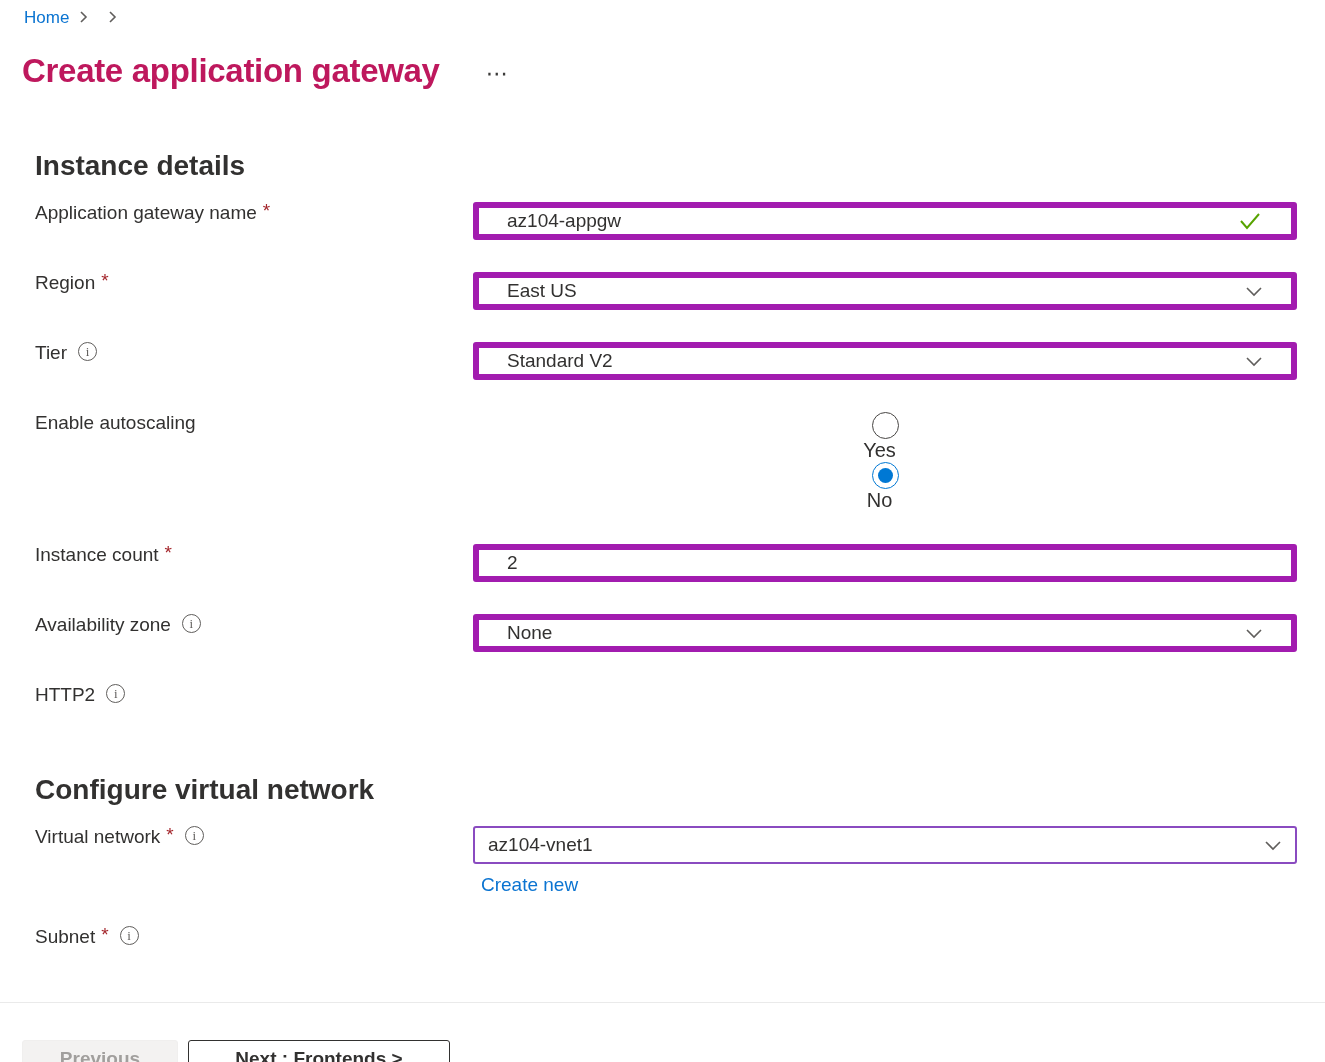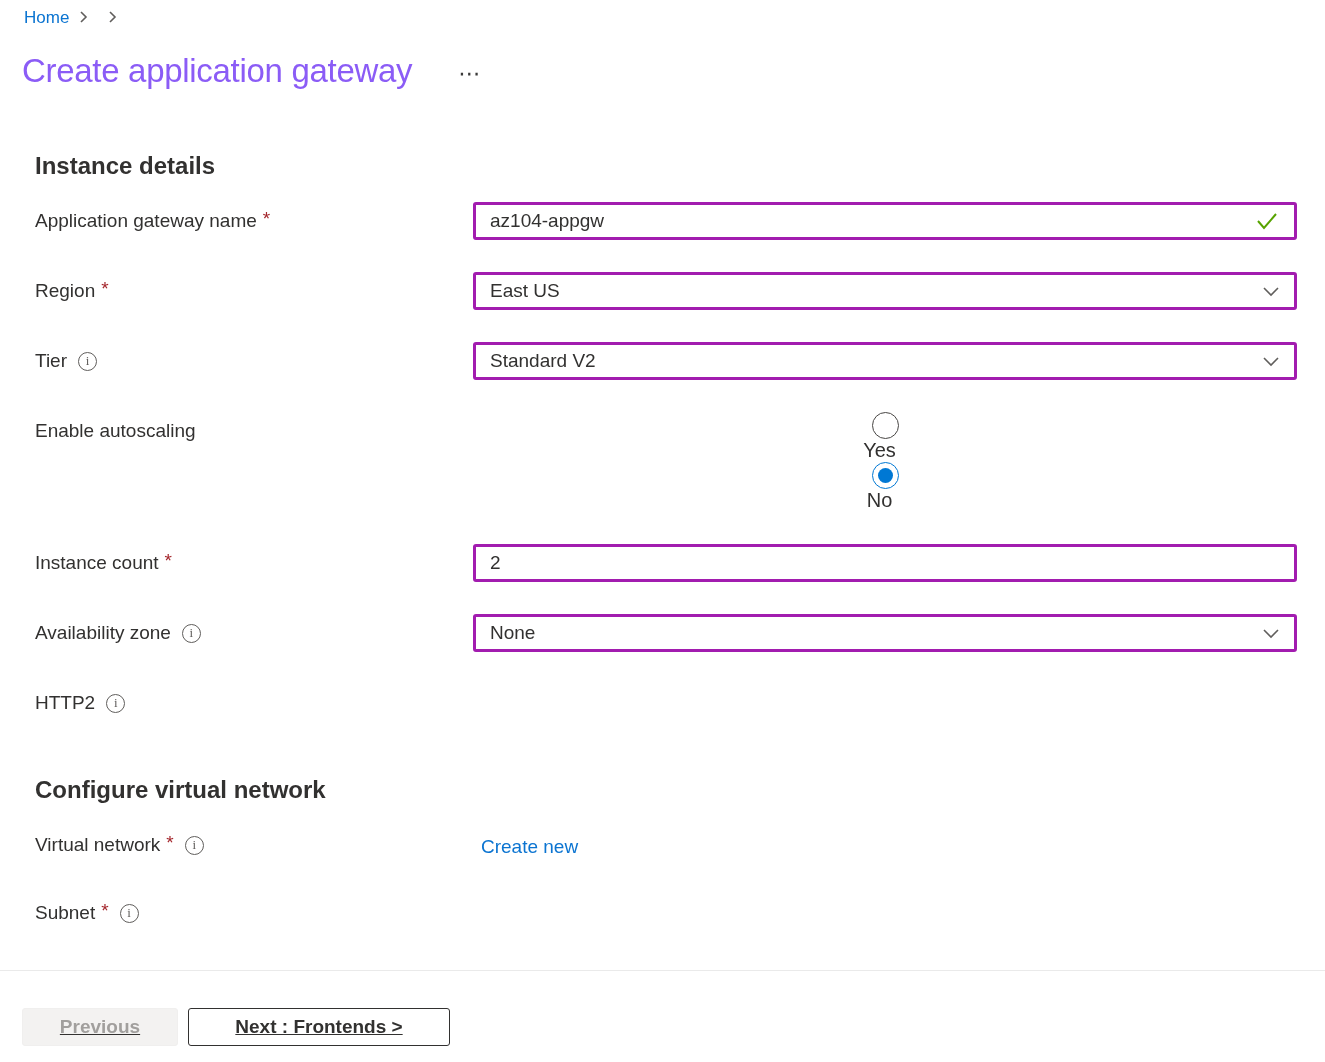--- a/index.html
+++ b/index.html
@@ -31,40 +31,40 @@
   }
 
   
   .title-row {
     display: flex;
     align-items: center;
     margin: 22px 0 0 22px;
   }
   h1.page-title {
     font-size: 33px;
-    font-weight: 400;
-    color: #8b5cf6;
+    font-weight: 700;
+    color: #be185d;
     letter-spacing: -0.3px;
     line-height: 42px;
   }
   .more-btn {
     border: none;
     background: transparent;
     color: #3b3a39;
     font-size: 22px;
     line-height: 22px;
     margin-left: 46px;
     margin-top: 6px;
     cursor: pointer;
     letter-spacing: 1px;
   }
 
   
   .section-heading {
-    font-size: 24px;
+    font-size: 28px;
     font-weight: 700;
     color: #323130;
     margin: 0 0 24px 35px;
     line-height: 24px;
   }
   .section-heading.first { margin-top: 62px; }
   .section-heading.second { margin-top: 56px; }
 
   
   .form-row {
@@ -72,21 +72,20 @@
     align-items: flex-start;
     padding: 0 28px 0 35px;
     margin-bottom: 32px;
   }
   .form-label {
     width: 438px;
     flex-shrink: 0;
     font-size: 19px;
     color: #323130;
     display: flex;
-    align-items: center;
     min-height: 38px;
   }
   .req {
     color: #a4262c;
     margin-left: 6px;
     font-size: 19px;
     position: relative;
     top: -2px;
   }
   .info-icon {
@@ -100,27 +99,27 @@
     font-size: 13px;
     font-family: "Liberation Serif", serif;
     margin-left: 11px;
     flex-shrink: 0;
     cursor: default;
   }
   .form-field { flex: 1; }
 
   .textbox, .combobox {
     height: 38px;
-    border: 3px solid #a21caf;
+    border: 6px solid #a21caf;
     border-radius: 3px;
     background: #fff;
     display: flex;
     align-items: center;
     justify-content: space-between;
-    padding: 0 14px;
+    padding: 0 28px;
     font-size: 19px;
     color: #323130;
     cursor: pointer;
   }
   .combobox.vnet-focus { border: 2px solid #8a4bc0; padding: 0 13px; }
   .chevron-icon, .check-icon { display: inline-flex; align-items: center; flex-shrink: 0; }
 
   
   .radio-field {
     display: flex;
@@ -324,20 +323,28 @@
 
 <h2 class="section-heading second">Configure virtual network</h2>
 
 <div class="form-row with-link">
   <div class="form-label">
     <span>Virtual network</span>
     <span class="req">*</span>
     <span class="info-icon">i</span>
   </div>
   <div class="form-field">
+    <div class="combobox vnet-focus">
+      <span>az104-vnet1</span>
+      <span class="chevron-icon">
+        <svg width="18" height="11" viewBox="0 0 18 11">
+            <polyline points="2,2 9,9 16,2" fill="none" stroke="#605e5c" stroke-width="1.6"></polyline>
+          </svg>
+      </span>
+    </div>
     <a class="field-link">Create new</a>
   </div>
 </div>
 
 <div class="form-row with-link">
   <div class="form-label">
     <span>Subnet</span>
     <span class="req">*</span>
     <span class="info-icon">i</span>
   </div>

